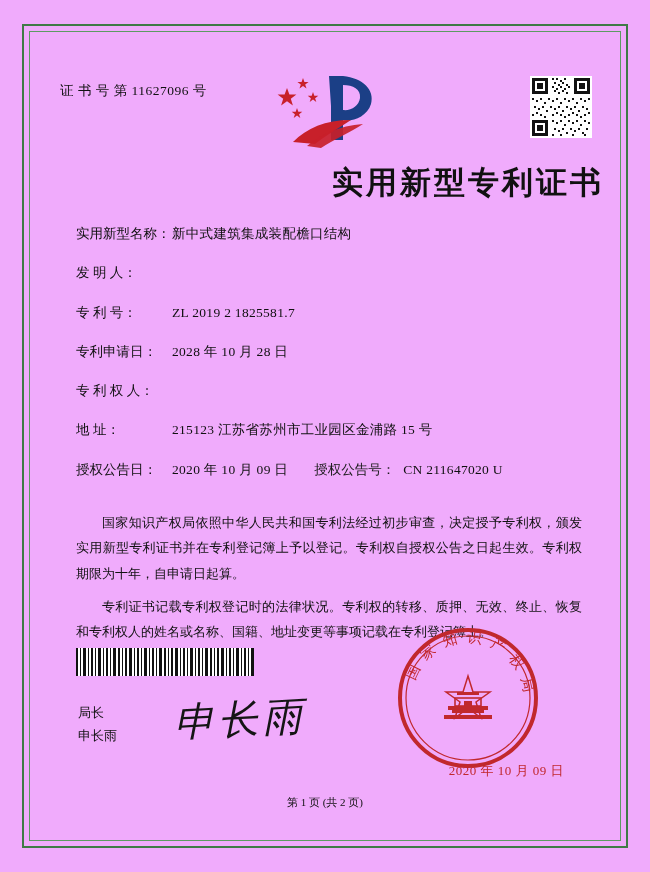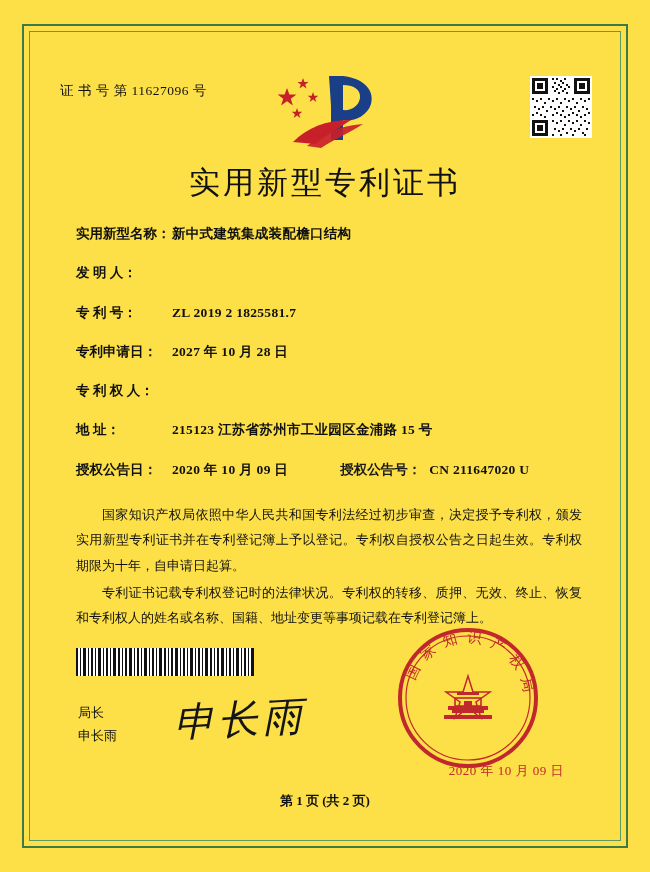--- a/index.html
+++ b/index.html
@@ -11,21 +11,21 @@
     width: 650px;
     height: 872px;
     font-family: "Liberation Serif", serif;
     color: #1a1a1a;
     position: relative;
     overflow: hidden;
   }
   .page {
     position: absolute;
     inset: 0;
-    background: #fde047;
+    background: #f0abfc;
   }
   
   .border-outer {
     position: absolute;
     left: 22px;
     top: 24px;
     right: 22px;
     bottom: 24px;
     border: 2px solid #3f7a46;
   }
@@ -73,55 +73,54 @@
     width: 132px;
     height: 82px;
   }
 
   
   .title {
     position: absolute;
     left: 0;
     right: 0;
     top: 110px;
-    text-align: center;
+    text-align: right;
     font-size: 31px;
-    font-weight: normal;
+    font-weight: bold;
     letter-spacing: 3px;
     color: #111;
     font-family: "DejaVu Serif", "Liberation Serif", serif;
   }
 
   
   .fields {
     position: absolute;
     left: 30px;
     right: 18px;
     top: 172px;
   }
   .frow {
     display: flex;
     align-items: baseline;
     margin-bottom: 19px;
     font-size: 13.5px;
     line-height: 1.5;
-    font-weight: bold;
   }
   .flabel {
     flex: 0 0 96px;
     color: #111;
     letter-spacing: 0px;
     white-space: nowrap;
   }
   .fvalue {
     color: #111;
     letter-spacing: 0.3px;
   }
   .frow.two-col .col2 {
-    margin-left: 52px;
+    margin-left: 26px;
     display: flex;
     align-items: baseline;
   }
   .frow.two-col .col2 .flabel2 {
     flex: 0 0 auto;
     white-space: nowrap;
     margin-right: 8px;
   }
 
   
@@ -129,21 +128,21 @@
     position: absolute;
     left: 30px;
     right: 22px;
     top: 450px;
     font-size: 13px;
     line-height: 1.95;
     text-align: justify;
     color: #111;
   }
   .paras p {
-    margin: 0 0 2px 0;
+    margin: 8px 0 2px 0;
     text-indent: 26px;
   }
 
   
   .barcode {
     position: absolute;
     left: 30px;
     top: 596px;
     width: 178px;
     height: 28px;
@@ -187,23 +186,22 @@
     letter-spacing: 0.5px;
   }
 
   
   .footer {
     position: absolute;
     left: 0;
     right: 0;
     bottom: 10px;
     text-align: center;
-    font-size: 13px;
-    color: #111;
-    font-weight: bold;
+    font-size: 11px;
+    color: #111;
   }
 </style>
 </head>
 <body>
 
 <div class="page">
   <div class="border-outer"></div>
   <div class="border-inner"></div>
 
   <div class="content">
@@ -337,21 +335,21 @@
       </div>
       <div class="frow">
         <span class="flabel">发 明 人：</span>
       </div>
       <div class="frow">
         <span class="flabel">专 利 号：</span>
         <span class="fvalue">ZL 2019 2 1825581.7</span>
       </div>
       <div class="frow">
         <span class="flabel">专利申请日：</span>
-        <span class="fvalue">2027 年 10 月 28 日</span>
+        <span class="fvalue">2028 年 10 月 28 日</span>
       </div>
       <div class="frow">
         <span class="flabel">专 利 权 人：</span>
       </div>
       <div class="frow">
         <span class="flabel">地 址：</span>
         <span class="fvalue">215123 江苏省苏州市工业园区金浦路 15 号</span>
       </div>
       <div class="frow two-col">
         <span class="flabel">授权公告日：</span>

